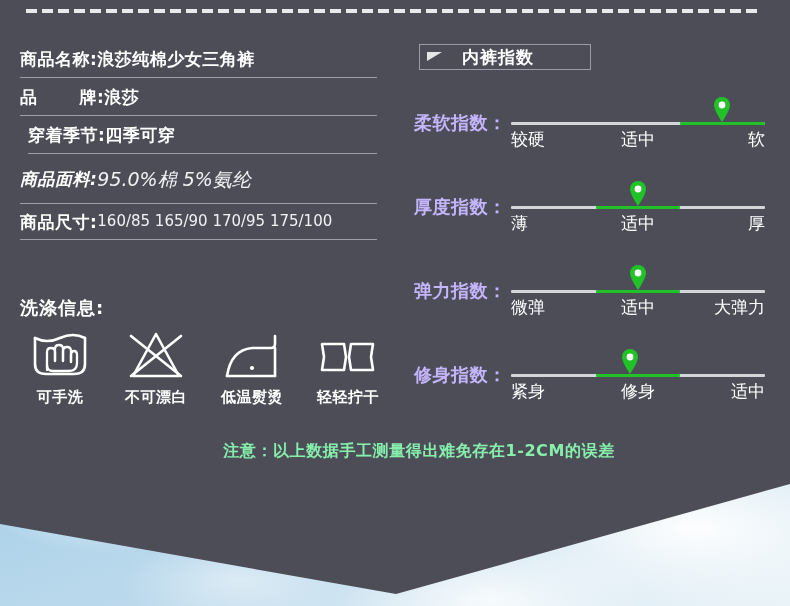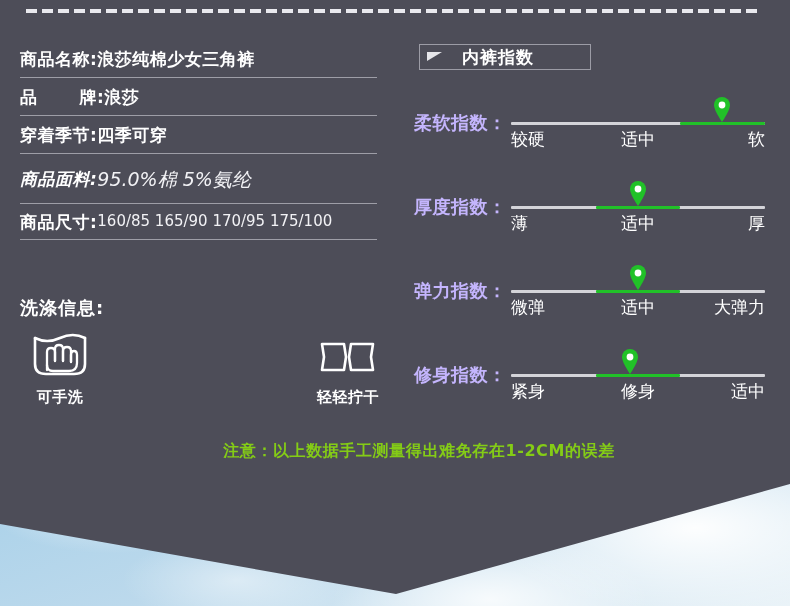--- a/index.html
+++ b/index.html
@@ -50,21 +50,21 @@
     white-space:nowrap; line-height:1;text-align:center;
   }
   .val {
     color:#f2f2f5; font-size:17px; line-height:1.16; white-space:nowrap;
   }
   .val.big { font-size:19px; font-weight:400; }
   .val.small { font-size:15px; }
 
   .r-name   { height:38px; }
   .r-brand  { height:38px; }
-  .r-season { height:38px; }
+  .r-season { height:38px;margin-left:8px; }
   .r-fabric { height:50px; }
   .r-size   { height:36px; }
 
   .fabric-wrap { display:flex; align-items:center;font-style:italic; }
   .fabric-lines { display:flex; flex-direction:column; line-height:1.12; }
 
   .brand-gap { display:inline-block; width:42px; }
 
   
   .wash-title {
@@ -77,21 +77,21 @@
   }
   .wash-item { width:92px; display:flex; flex-direction:column; align-items:center; }
   .wash-item svg { display:block; }
   .wash-cap {
     margin-top:6px; color:#ffffff; font-weight:bold; font-size:15px; letter-spacing:.5px; white-space:nowrap;
   }
 
   
   .note {
     position:absolute; left:0; top:441px; width:790px; text-align:center;
-    color:#84cc16; font-weight:bold; font-size:16px; letter-spacing:.6px;padding-left:48px;
+    color:#86efac; font-weight:bold; font-size:16px; letter-spacing:.6px;padding-left:48px;
   }
 
   
   .right { position:absolute; left:410px; top:40px; width:380px; }
 
   .idx-badge {
     position:absolute; left:9px; top:4px; width:172px; height:26px;
     border:1px solid #9c9ca6;
     display:flex; align-items:center;
   }
@@ -184,21 +184,42 @@
           <path d="M8 8 Q20 14 33 8 Q46 2 58 8" fill="none" stroke="#ffffff" stroke-width="2.6" stroke-linecap="round"></path>
           <path d="M20 40 L20 22 Q20 18 24 18 Q28 18 28 22 L28 31" fill="none" stroke="#ffffff" stroke-width="2.3" stroke-linecap="round"></path>
           <path d="M28 31 L28 19 Q28 15 32 15 Q36 15 36 19 L36 31" fill="none" stroke="#ffffff" stroke-width="2.3" stroke-linecap="round"></path>
           <path d="M36 31 L36 21 Q36 17 40 17 Q44 17 44 21 L44 32" fill="none" stroke="#ffffff" stroke-width="2.3" stroke-linecap="round"></path>
           <path d="M44 32 L44 25 Q44 21 47 21 Q50 21 50 25 L50 33 Q50 41 42 41 L26 41 Q20 41 20 35" fill="none" stroke="#ffffff" stroke-width="2.3" stroke-linecap="round" stroke-linejoin="round"></path>
         </svg>
       </span>
       <span class="wash-cap">可手洗</span>
     </div>
 
-
+    <div class="wash-item">
+      <span>
+        <svg width="66" height="52" viewBox="0 0 66 52">
+          <path d="M33 4 L56 46 L10 46 Z" fill="none" stroke="#ffffff" stroke-width="2.6" stroke-linejoin="round"></path>
+          <line x1="8" y1="6" x2="58" y2="46" stroke="#ffffff" stroke-width="2.6" stroke-linecap="round"></line>
+          <line x1="58" y1="6" x2="8" y2="46" stroke="#ffffff" stroke-width="2.6" stroke-linecap="round"></line>
+        </svg>
+      </span>
+      <span class="wash-cap">不可漂白</span>
+    </div>
+
+    <div class="wash-item">
+      <span>
+        <svg width="66" height="52" viewBox="0 0 66 52">
+          <path d="M8 46 Q12 20 33 18 L52 18 Q56 18 56 14 L56 6" fill="none" stroke="#ffffff" stroke-width="2.6" stroke-linecap="round" stroke-linejoin="round"></path>
+          <line x1="8" y1="46" x2="56" y2="46" stroke="#ffffff" stroke-width="2.6" stroke-linecap="round"></line>
+          <line x1="56" y1="18" x2="56" y2="46" stroke="#ffffff" stroke-width="2.6" stroke-linecap="round"></line>
+          <circle cx="33" cy="38" r="2.1" fill="#ffffff"></circle>
+        </svg>
+      </span>
+      <span class="wash-cap">低温熨烫</span>
+    </div>
 
     <div class="wash-item">
       <span>
         <svg width="66" height="52" viewBox="0 0 66 52">
           <path d="M7 14 L29 14 L31 27 L29 40 L7 40 L9 27 Z" fill="none" stroke="#ffffff" stroke-width="2.6" stroke-linejoin="round"></path>
           <path d="M36 14 L58 14 L56 27 L58 40 L36 40 L34 27 Z" fill="none" stroke="#ffffff" stroke-width="2.6" stroke-linejoin="round"></path>
         </svg>
       </span>
       <span class="wash-cap">轻轻拧干</span>
     </div>

